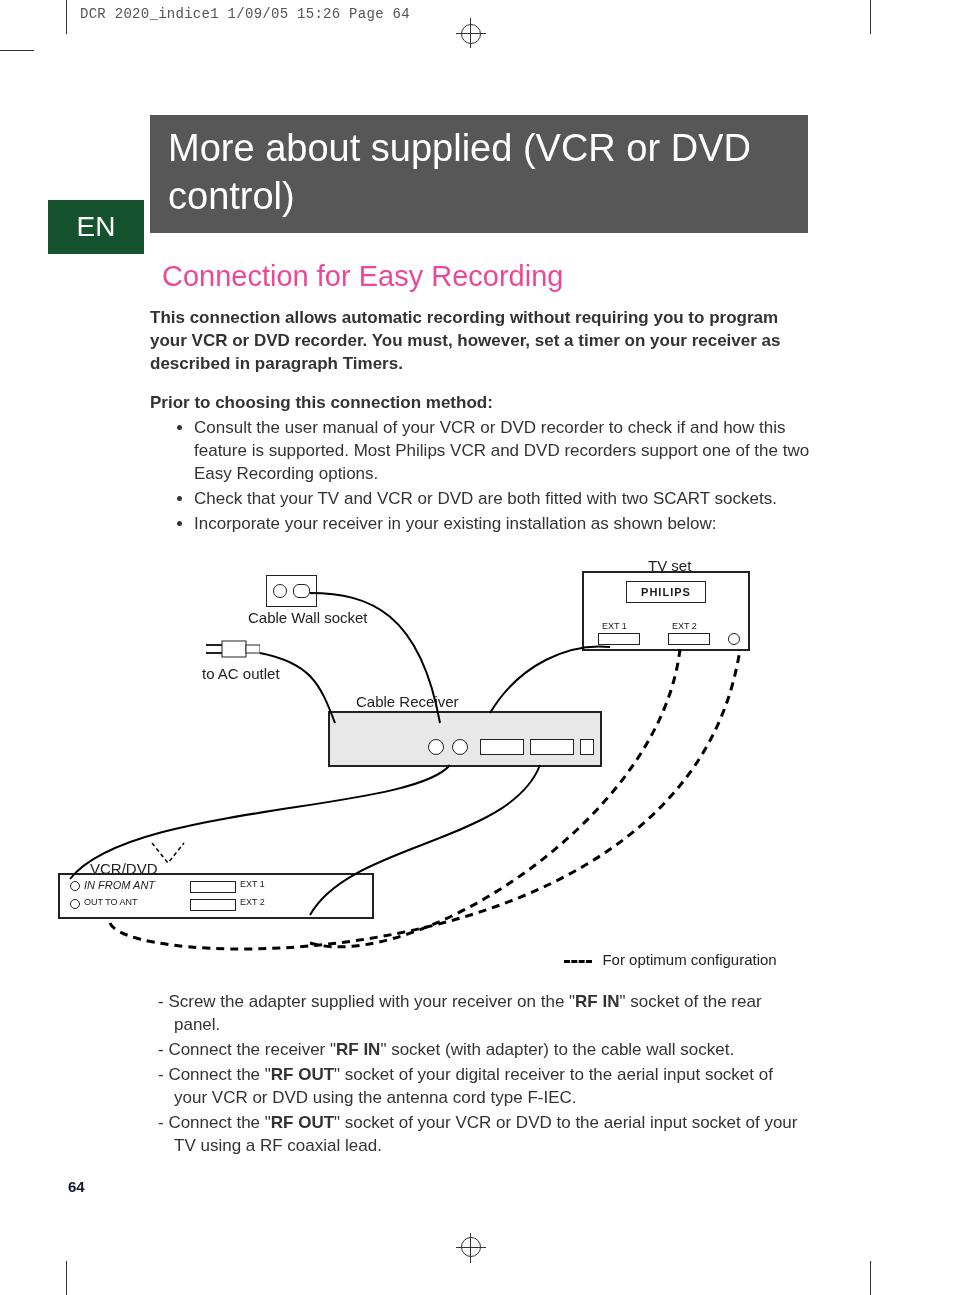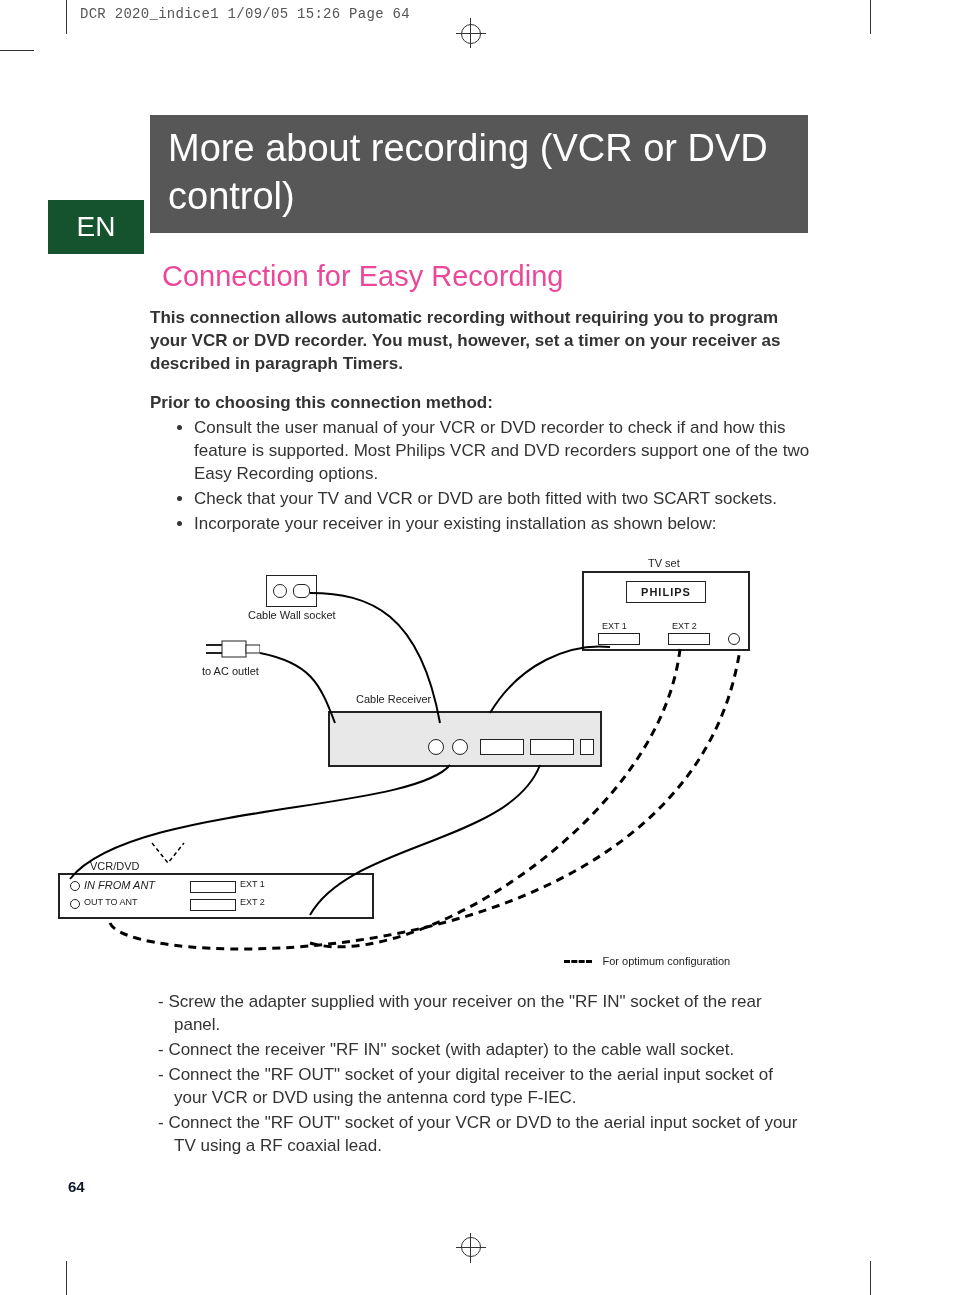--- a/index.html
+++ b/index.html
@@ -93,32 +93,32 @@
     margin: 0 0 18px 0;
   }
 
   .steps {
     font-size: 17px;
     line-height: 1.35;
     color: #333;
     margin: 0;
   }
   .steps .step { padding-left: 24px; text-indent: -16px; margin-bottom: 2px; }
-  .bold { font-weight: 400; }
+  .bold { font-weight: 700; }
 
   .pagenum {
     position: absolute;
     left: 68px; bottom: 100px;
     font-size: 15px;
     font-weight: 700;
     color: #0f172a;
   }
 
   
-  .dia-label { position:absolute; font-family: Arial, sans-serif; font-size:11px; color:#222; }
+  .dia-label { position:absolute; font-family: Arial, sans-serif; font-size:15px; color:#222; }
   .dia-box   { position:absolute; border:1px solid #222; background:#fff; }
   .dia-box.gray { background:#e8e8e8; }
   .small-port { position:absolute; border:1px solid #222; background:#fff; height:10px; }
   .philips { font-family: Arial, sans-serif; text-align:center; border:1px solid #222; background:#fff; letter-spacing:1px; font-weight:700; }
 </style>
 </head>
 <body>
 
 <div class="page">
 
@@ -132,21 +132,21 @@
   <div class="reg-circle" style="left:461px; bottom:38px;"></div>
   <div class="reg-cross-v" style="left:470px; bottom:32px;"></div>
   <div class="reg-cross-h" style="left:456px; bottom:47px;"></div>
   <div class="crop-line-v" style="left:66px; bottom:0;"></div>
   <div class="crop-line-v" style="left:870px; bottom:0;"></div>
 
   <div class="slugline">DCR 2020_indice1  1/09/05  15:26  Page 64</div>
 
   <div class="en-tab">EN</div>
 
-  <div class="title-box">More about recording (VCR or DVD control)</div>
+  <div class="title-box">More about supplied (VCR or DVD control)</div>
 
   <div class="content">
     <div class="h2">Connection for Easy Recording</div>
     <p class="para">This connection allows automatic recording without requiring you to program your VCR or DVD recorder. You must, however, set a timer on your receiver as described in paragraph Timers.</p>
     <p class="para" style="margin-bottom:2px;">Prior to choosing this connection method:</p>
     <ul class="intro-list" style="list-style-type:disc;">
       <li>Consult the user manual of your VCR or DVD recorder to check if and how this feature is supported. Most Philips VCR and DVD recorders support one of the two Easy Recording options.</li>
       <li>Check that your TV and VCR or DVD are both fitted with two SCART sockets.</li>
       <li>Incorporate your receiver in your existing installation as shown below:</li>
     </ul>

